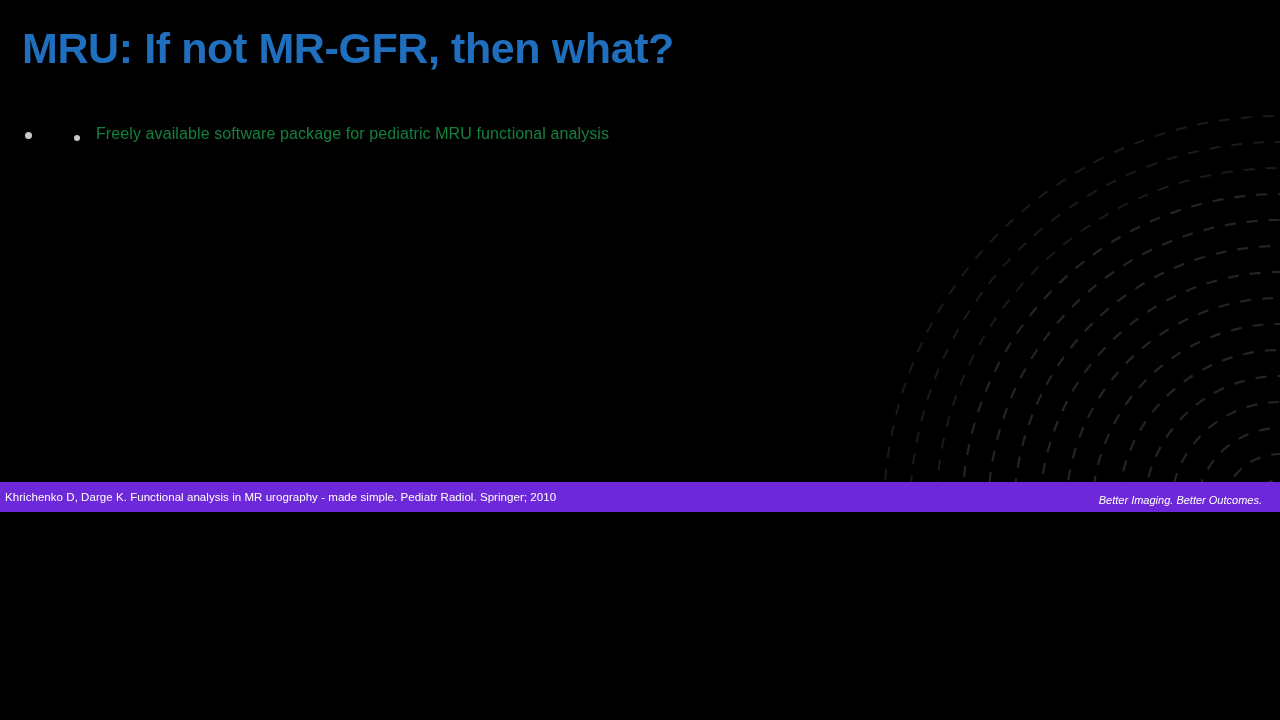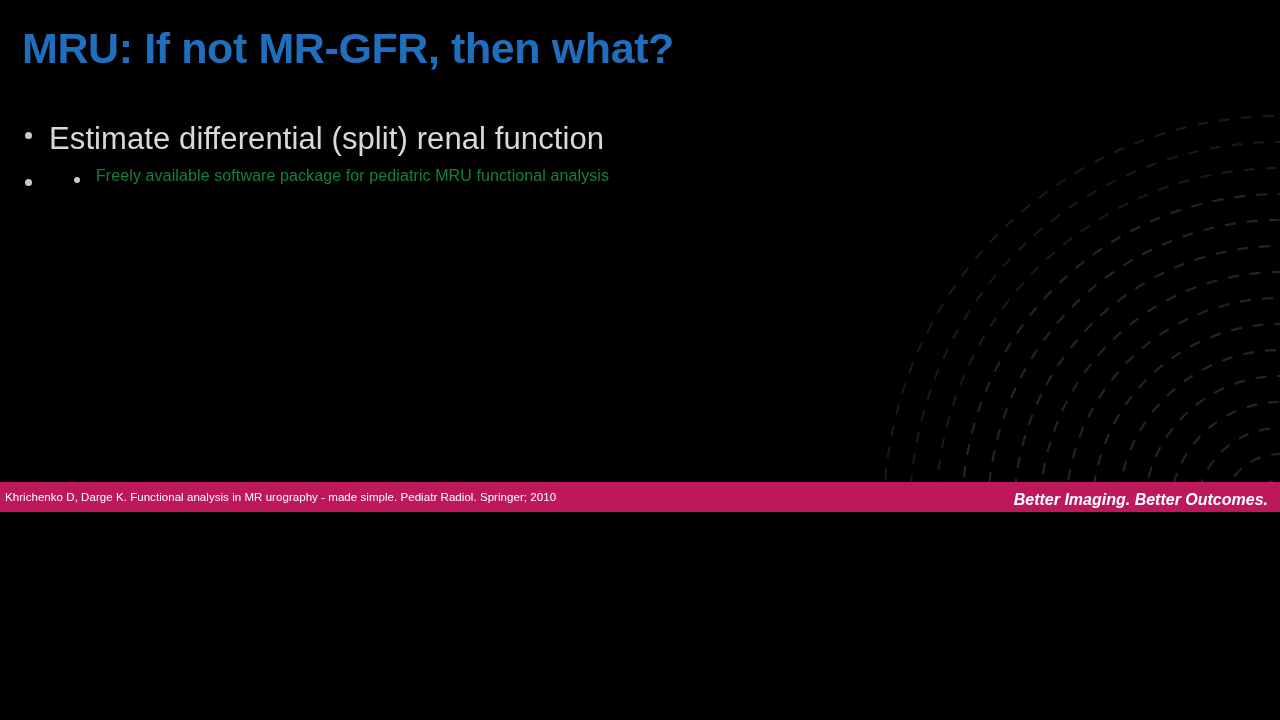--- a/index.html
+++ b/index.html
@@ -89,38 +89,38 @@
     color:#2170BE;
     text-decoration:underline;
     text-underline-offset:2px;
   }
 
   
   #footer-bar {
     position:absolute;
     left:0; bottom:0;
     width:1280px; height:30px;
-    background:#be185d;
+    background:#6d28d9;
     display:flex;
     align-items:center;
     justify-content:space-between;
   }
   #footer-citation {
     color:#FFFFFF;
     font-size:11.5px;
     padding-left:5px;
     white-space:nowrap;
     letter-spacing:0.05px;
   }
   #footer-tagline {
     color:#FFFFFF;
-    font-size:16px;
+    font-size:11px;
     font-style:italic;
-    font-weight:bold;
-    padding-right:12px;
+    font-weight:normal;
+    padding-right:18px;
     white-space:nowrap;
     position:relative;
     top:3px;
   }
 </style>
 </head>
 <body>
 
 <div id="slide">
 
@@ -145,24 +145,20 @@
         <circle cx="420" cy="420" r="370"></circle>
         <circle cx="420" cy="420" r="396"></circle>
       </g>
     </svg>
   </div>
 
   <h1 id="title">MRU: If not MR-GFR, then what?</h1>
 
   <div id="body-content">
 
-    <div class="bullet-l1">
-      <span class="dot"></span>
-      <span>Estimate differential (split) renal function</span>
-    </div>
 
 
     <div class="bullet-l1">
       <span class="dot"></span>
     </div>
 
     <div class="sub-list">
       <div class="bullet-l2">
         <span class="dot"></span>
         <span>Freely available software package for pediatric MRU functional analysis</span>

